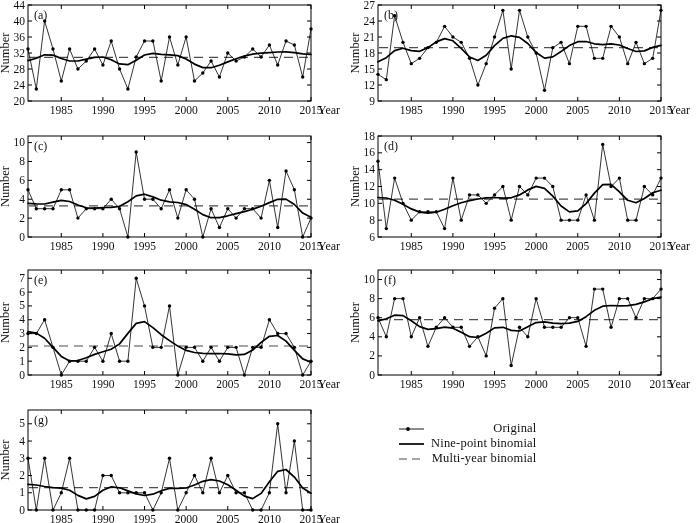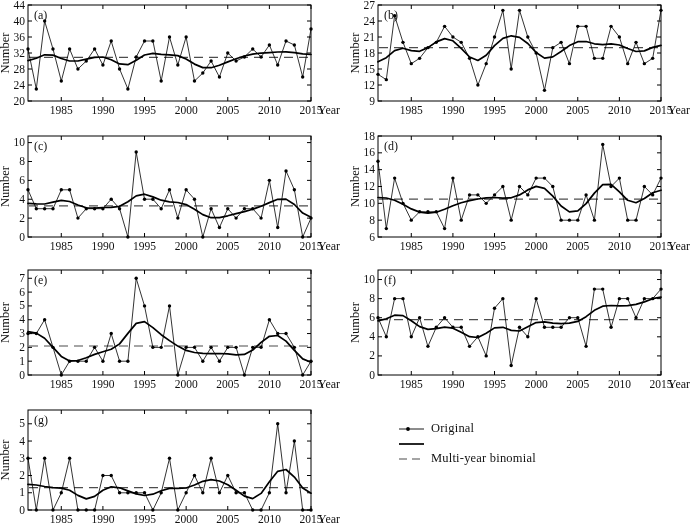--- a/index.html
+++ b/index.html
@@ -1,20 +1,20 @@
 <!DOCTYPE html>
 <html><head>
 <meta charset="utf-8">
 <style>
   html,body{margin:0;padding:0;background:#fff;}
   #figure{position:relative;width:700px;height:523px;background:#fff;overflow:hidden;
           font-family:"Liberation Serif","DejaVu Serif",serif;}
   .panel{position:absolute;}
   #legend{position:absolute;left:398px;top:421px;}
-  .legend-row{display:flex;align-items:center;height:15px;}
+  .legend-row{display:flex;align-items:center;height:15px;justify-content:space-between;}
   .legend-row svg{display:block;margin-right:6px;}
   .legend-label{font-size:12.5px;color:#111;letter-spacing:0.2px;white-space:nowrap;}
 </style>
 </head>
 <body>
 
 <div id="figure">
   <div id="panels">
       <svg width="350" height="131" class="panel" style="left:0px;top:0px">
         <rect x="28" y="5" width="283" height="96" fill="none" stroke="#000" stroke-width="1"></rect>
@@ -661,20 +661,21 @@
       <svg width="27" height="10">
         <line x1="1" y1="5" x2="26" y2="5" stroke="#000" stroke-width="0.9"></line>
         <circle cx="10" cy="5" r="1.9" fill="#000"></circle>
       </svg>
       <span class="legend-label">Original</span>
     </div>
     <div class="legend-row">
       <svg width="27" height="10">
         <line x1="1" y1="5" x2="26" y2="5" stroke="#000" stroke-width="1.7"></line>
       </svg>
+      <span class="legend-label">Nine-point binomial</span>
     </div>
     <div class="legend-row">
       <svg width="27" height="10">
         <line x1="1" y1="5" x2="26" y2="5" stroke="#4d4d4d" stroke-width="1.2" stroke-dasharray="8,5"></line>
       </svg>
       <span class="legend-label">Multi-year binomial</span>
     </div>
   </div>
 </div>
 

